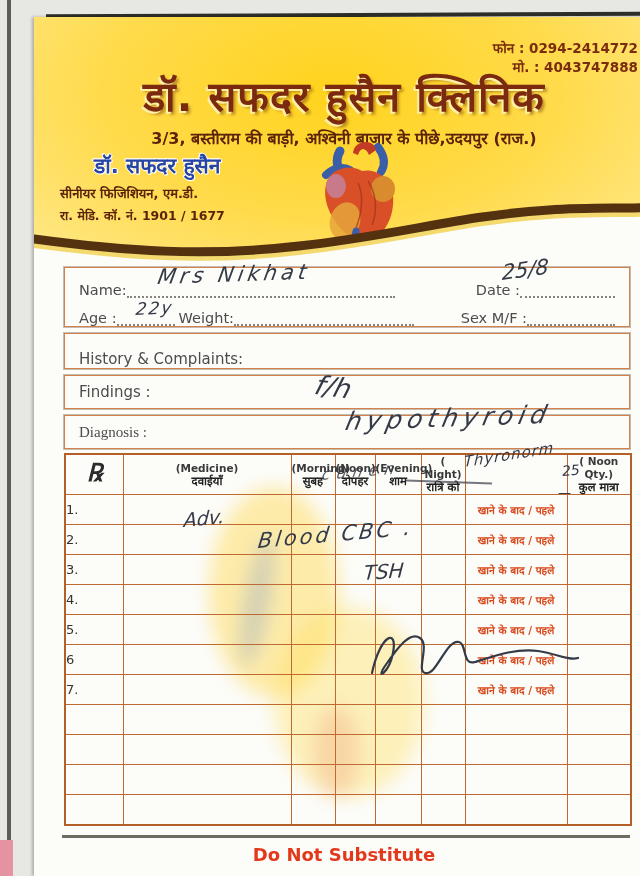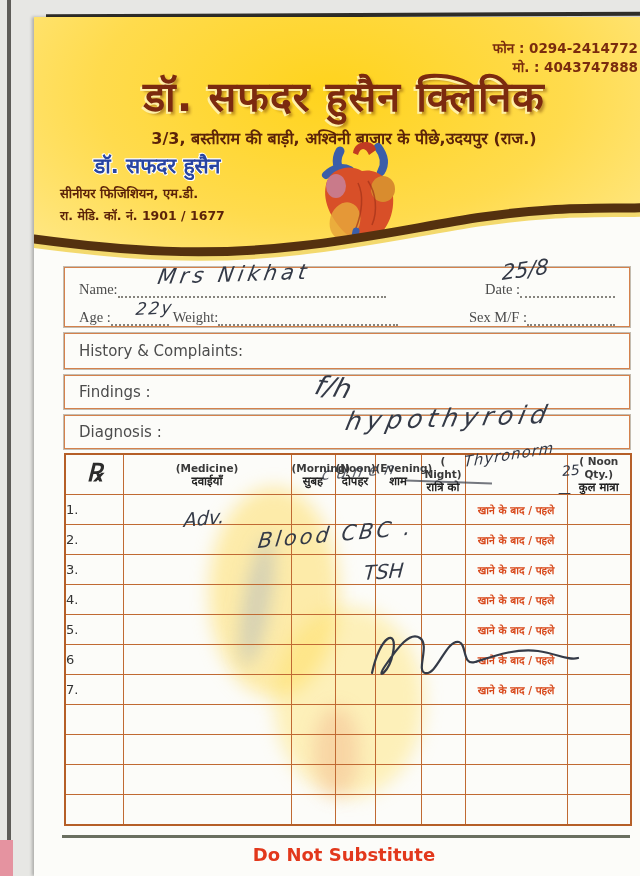--- a/index.html
+++ b/index.html
@@ -90,54 +90,54 @@
       </svg>
     </div>
 
     <div>
       <div class="wm" style="left:175px;top:470px;width:130px;height:210px;background:rgba(255,216,70,.45);"></div>
       <div class="wm" style="left:240px;top:590px;width:150px;height:190px;background:rgba(255,222,90,.40);"></div>
       <div class="wm" style="left:210px;top:520px;width:26px;height:130px;background:rgba(120,145,205,.30);transform:rotate(10deg);"></div>
       <div class="wm" style="left:280px;top:690px;width:45px;height:90px;background:rgba(230,120,90,.22);"></div>
     </div>
 
-    <div class="fbox" style="top:250px;height:60px;font-family:Liberation Serif, serif;">
+    <div class="fbox" style="top:250px;height:60px;">
       <div class="frow" style="height:30px;">
         <span class="flabel">Name:</span>
         <span class="dots" style="flex:0 0 268px;"></span>
         <span style="flex:1;"></span>
         <span class="flabel">Date :</span>
         <span class="dots" style="flex:0 0 95px;"></span>
       </div>
       <div class="frow" style="height:26px;margin-top:2px;">
         <span class="flabel">Age :</span>
         <span class="dots" style="flex:0 0 58px;"></span>
         <span class="flabel" style="margin-left:4px;">Weight:</span>
         <span class="dots" style="flex:0 0 180px;"></span>
         <span style="flex:1;"></span>
         <span class="flabel">Sex M/F :</span>
         <span class="dots" style="flex:0 0 88px;"></span>
       </div>
     </div>
 
     <div class="fbox" style="top:316px;height:36px;">
-      <div class="frow" style="height:100%;align-items:center;">
+      <div class="frow" style="height:100%;align-items:center;margin-top:8px;">
         <span class="flabel" style="font-size:15px;">History &amp; Complaints:</span>
       </div>
     </div>
 
     <div class="fbox" style="top:358px;height:34px;">
       <div class="frow" style="height:100%;align-items:center;">
         <span class="flabel" style="font-size:15px;">Findings :</span>
       </div>
     </div>
 
     <div class="fbox" style="top:398px;height:34px;">
       <div class="frow" style="height:100%;align-items:center;">
-        <span class="flabel" style="font-size:15px;">Diagnosis :</span>
+        <span class="flabel" style="font-size:15px;font-family:Liberation Serif, serif;">Diagnosis :</span>
       </div>
     </div>
 
     <table class="rx">
       <colgroup>
         <col style="width:58px;">
           <col style="width:168px;">
           <col style="width:44px;">
           <col style="width:40px;">
         <col style="width:46px;">

